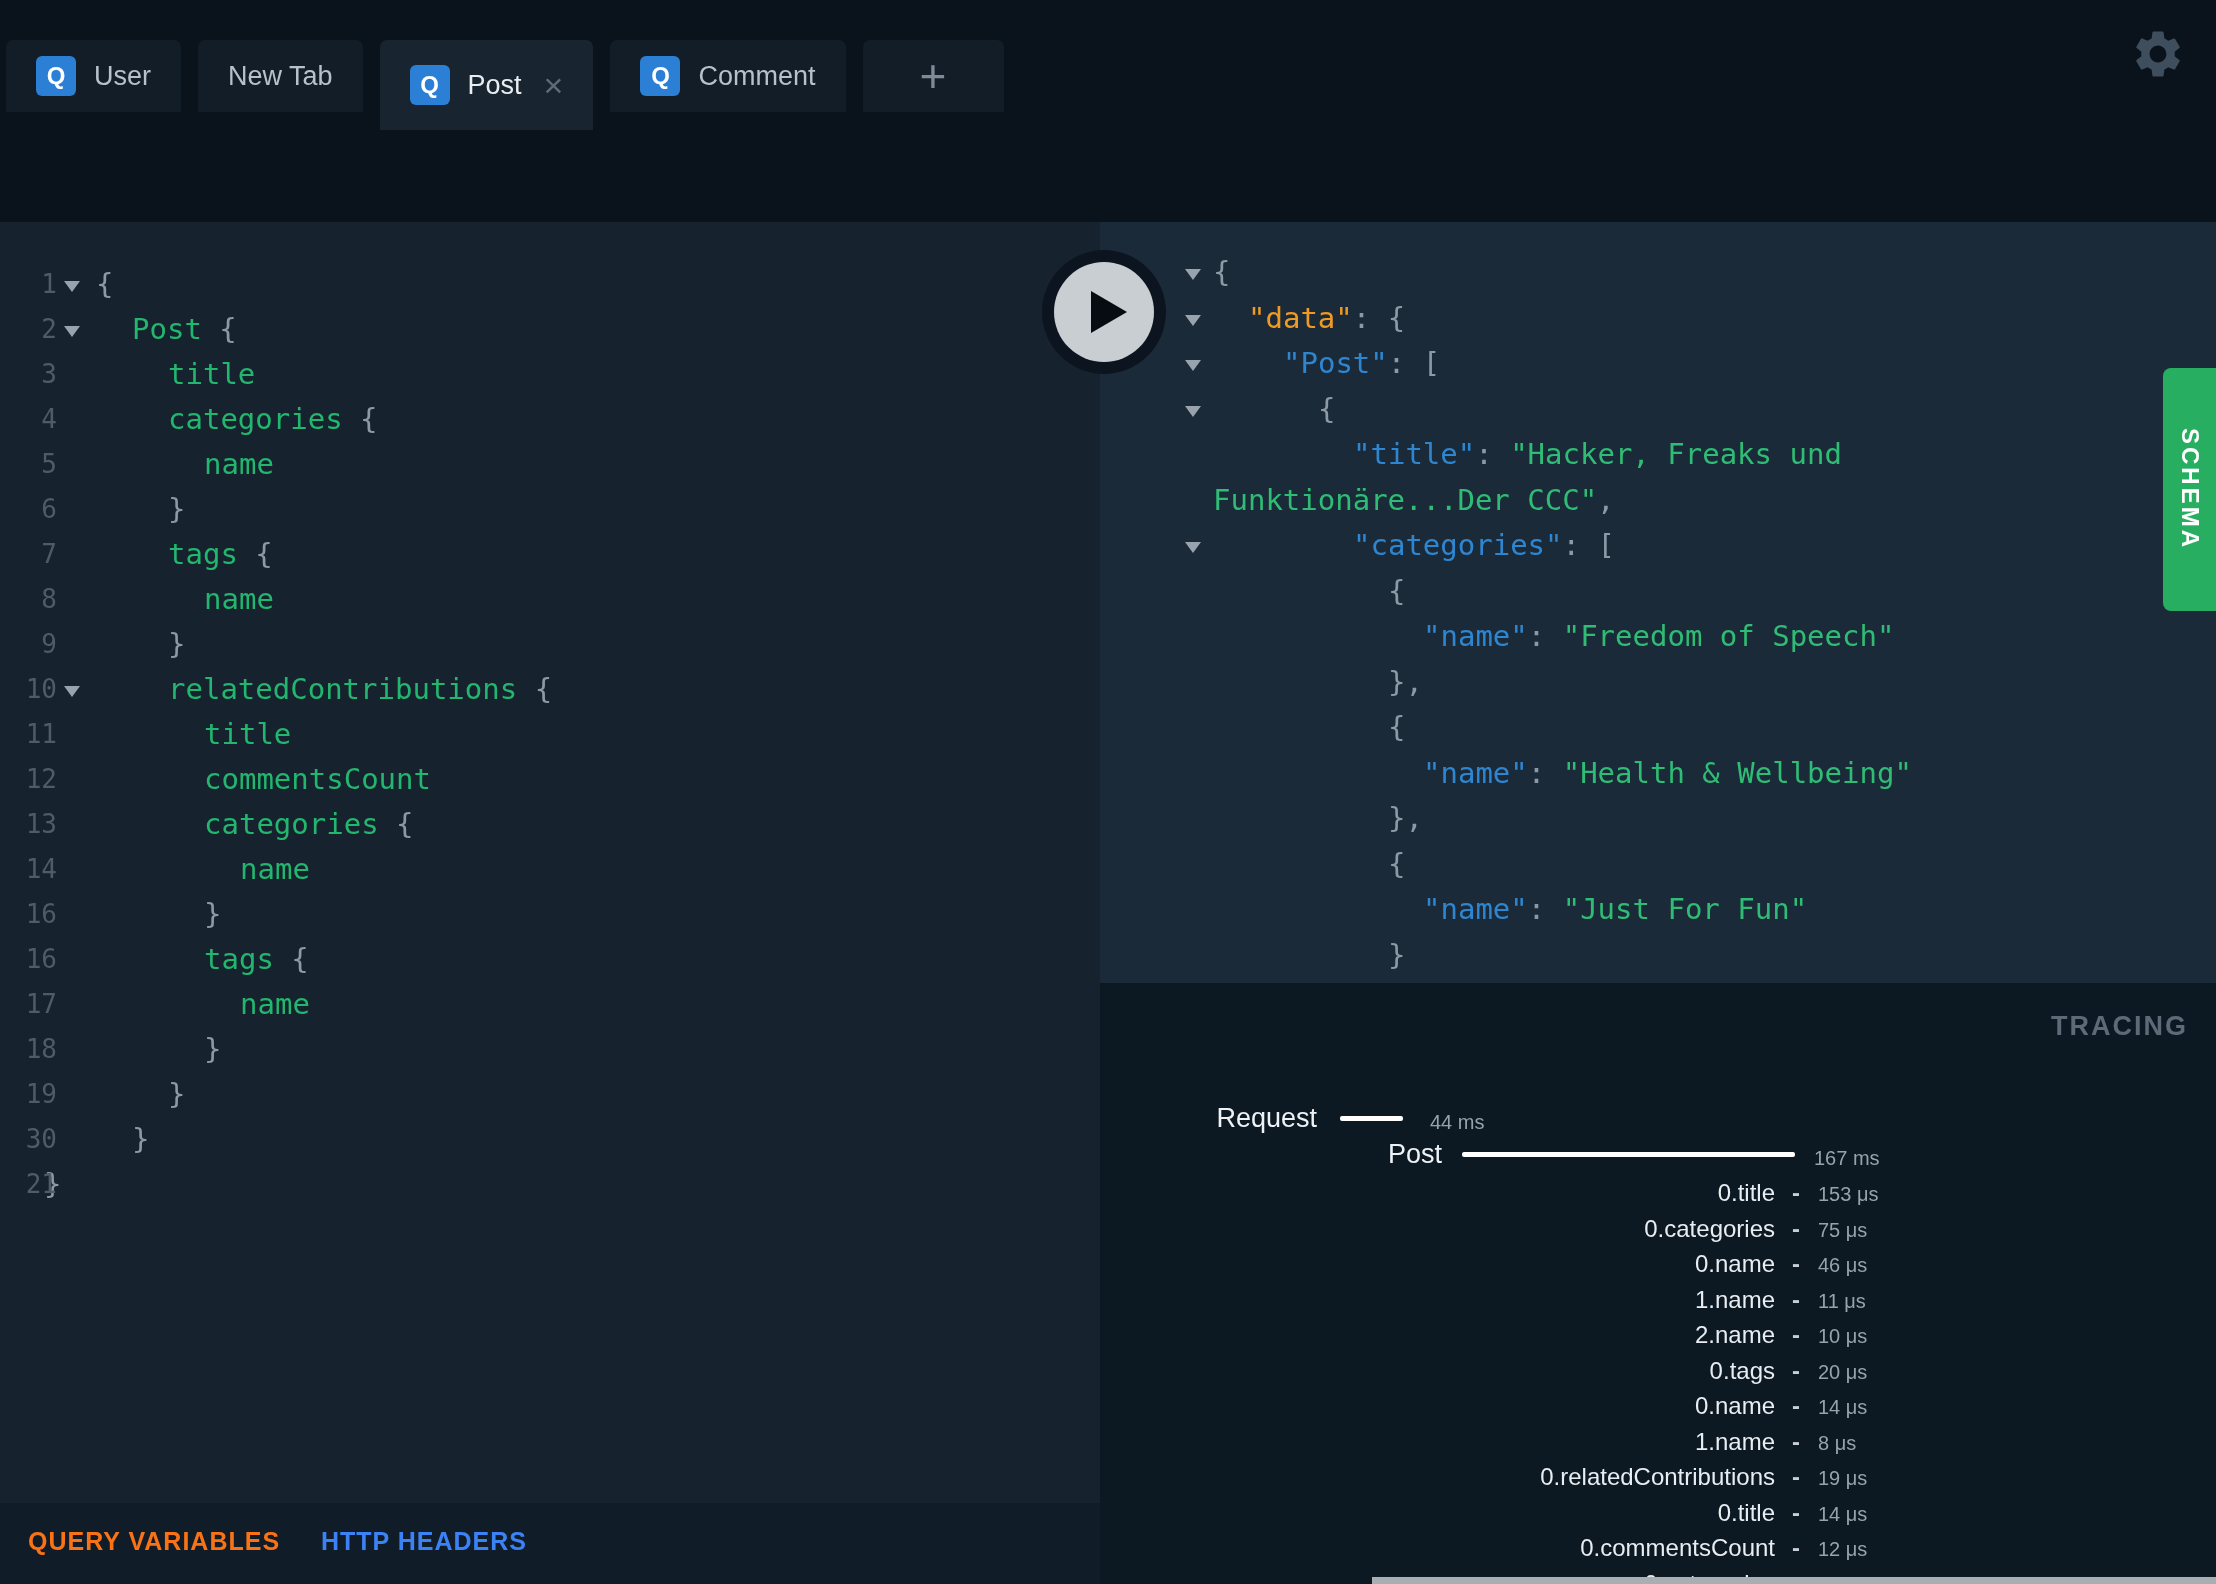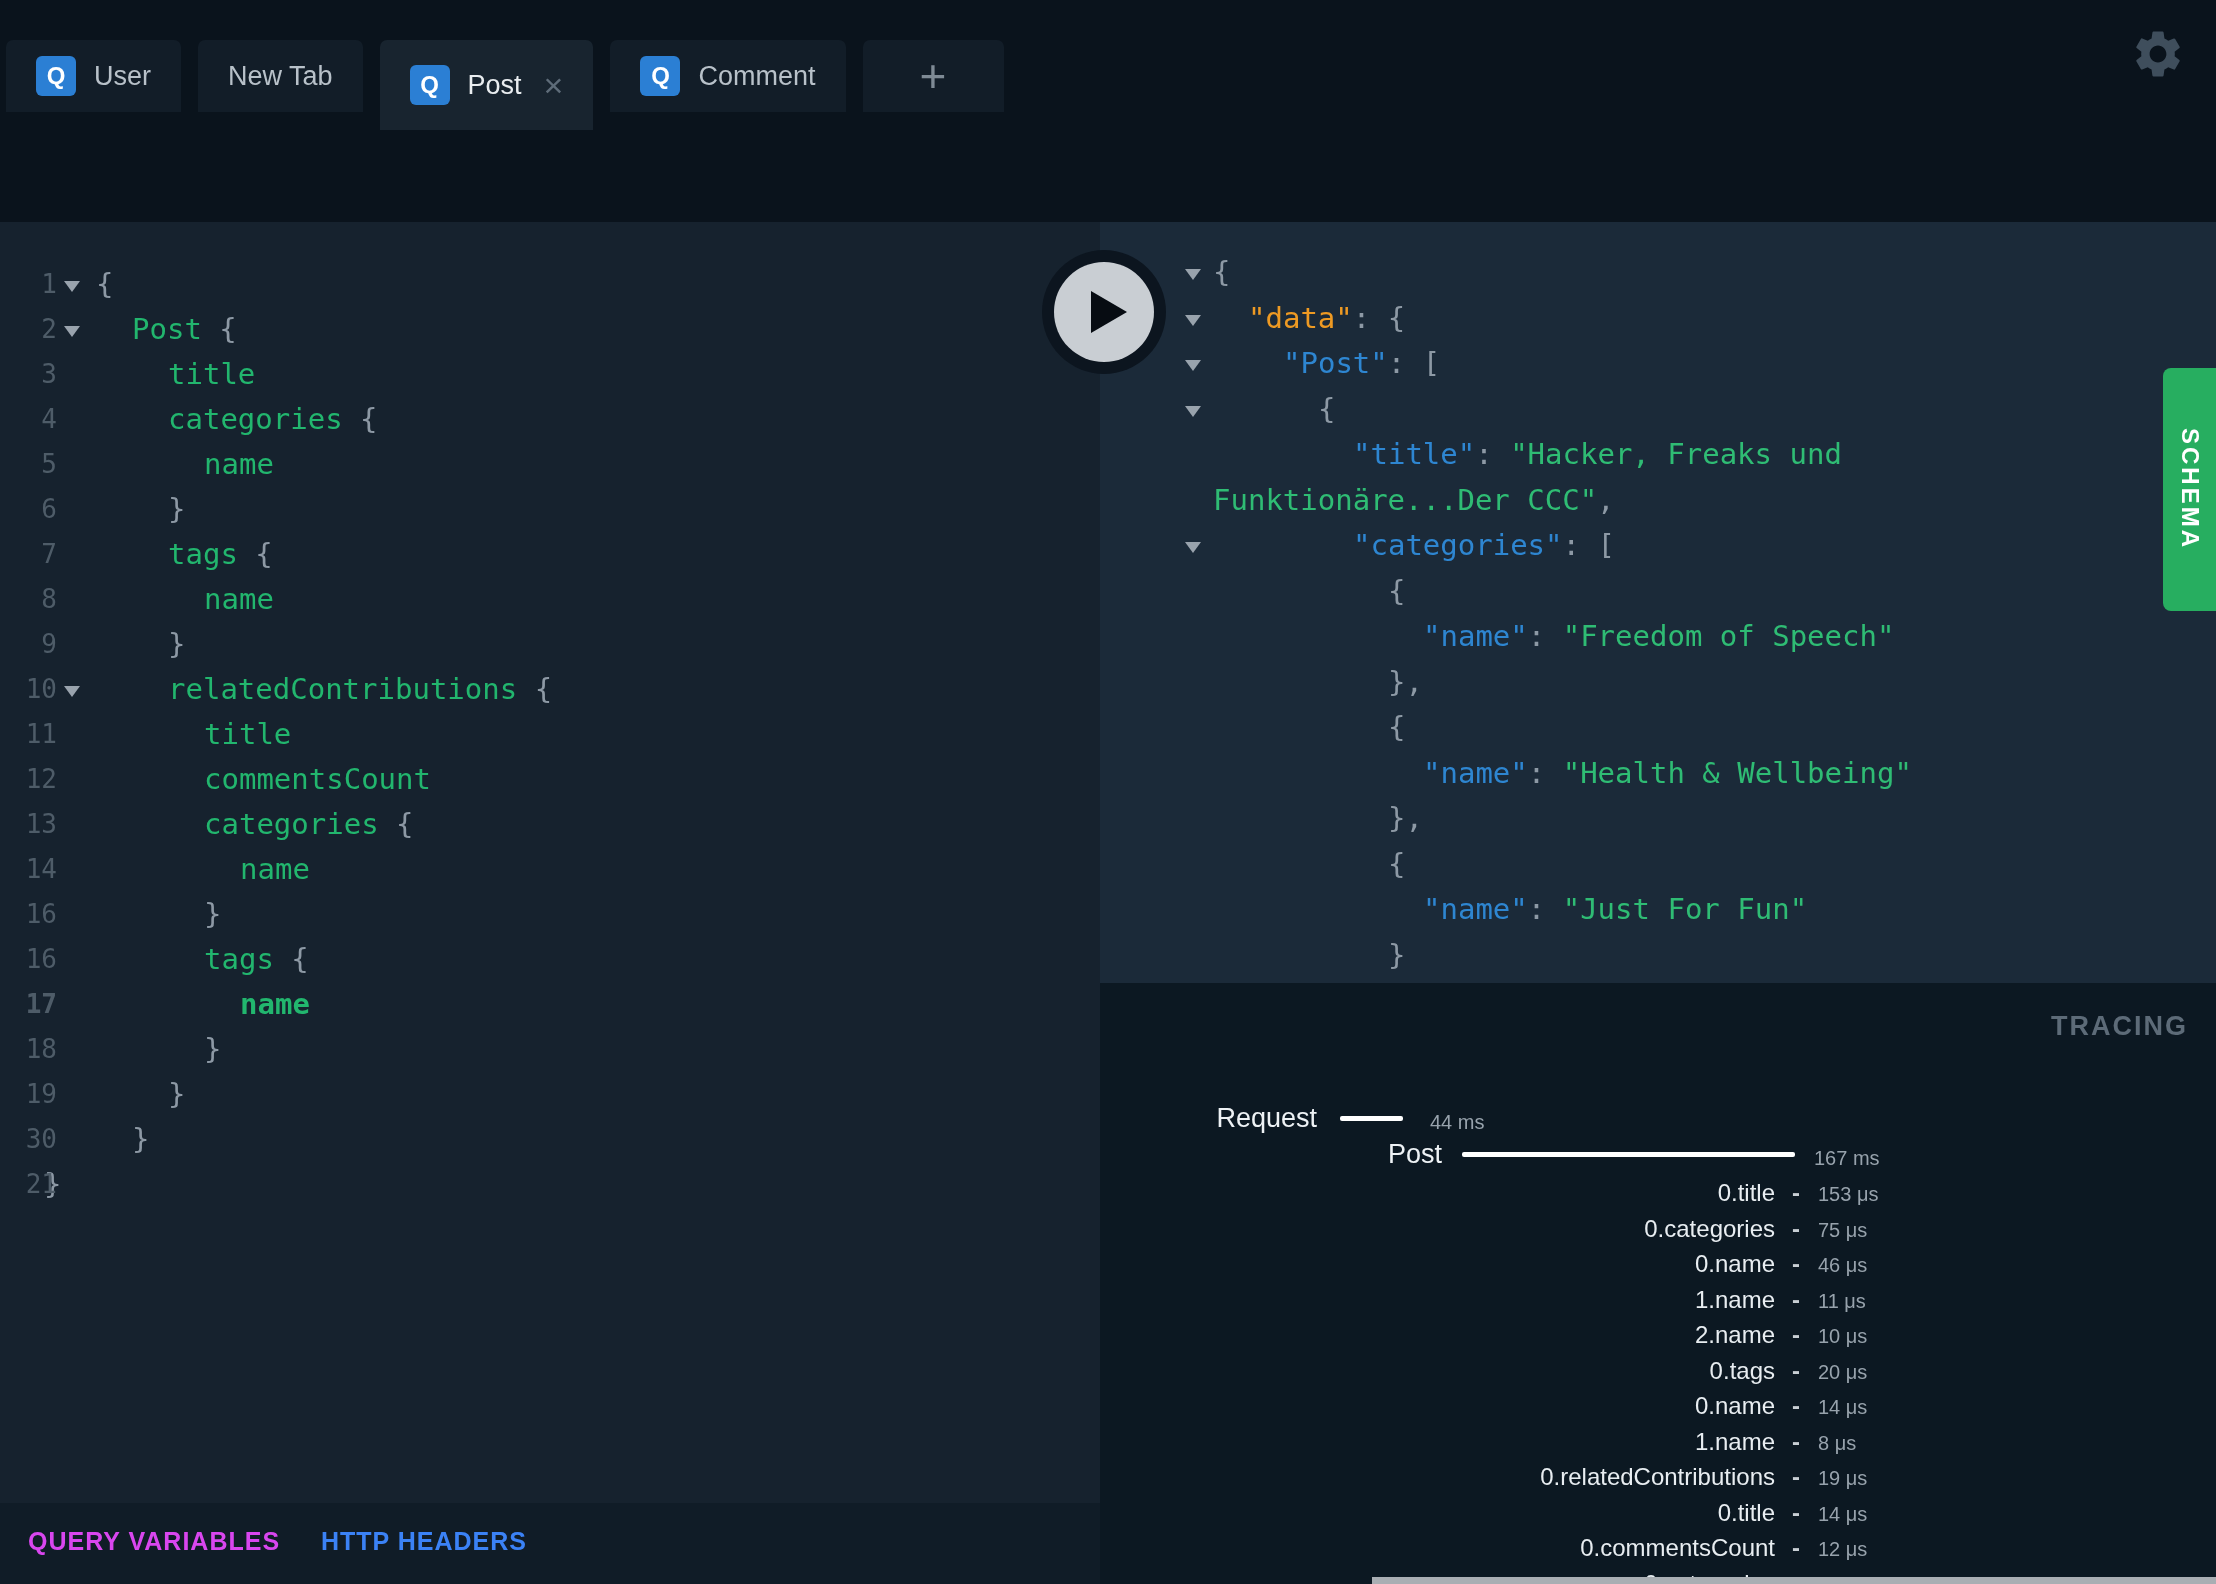--- a/index.html
+++ b/index.html
@@ -73,21 +73,21 @@
   .trvalue{position:absolute;top:4px;color:#97a2ac;font-size:20px;}
   #row-request .trvalue{left:330px;} #row-post .trvalue{left:714px;}
   #tracing-rows{position:absolute;left:0;top:192px;width:100%;}
   .trrow{position:relative;height:35.5px;line-height:35.5px;}
   .trrow .rlabel{position:absolute;left:0;top:0;width:675px;text-align:right;color:#e8edf1;font-size:24px;}
   .trrow .rdash{position:absolute;left:692px;top:0;color:#c8ced4;font-size:24px;font-weight:700;}
   .trrow .rvalue{position:absolute;left:718px;top:2px;color:#97a2ac;font-size:20px;}
 
   
   .bottombar{position:absolute;left:0;top:1503px;width:1100px;height:81px;background:var(--bottombar_bg);}
-  .bb-qv{position:absolute;left:28px;top:24px;font-size:25px;font-weight:600;letter-spacing:1px;color:#d946ef;cursor:pointer;}
+  .bb-qv{position:absolute;left:28px;top:24px;font-size:25px;font-weight:600;letter-spacing:1px;color:#f97316;cursor:pointer;}
   .bb-hh{position:absolute;left:321px;top:24px;font-size:25px;font-weight:700;letter-spacing:1px;color:#3b82f6;cursor:pointer;}
 
   .bottom-scroll{position:absolute;left:1372px;top:1577px;width:844px;height:7px;background:#a9aeb3;z-index:9;}
 </style>
 </head>
 <body>
 
 <div class="app" style="--bg_top: #0a131c; --tab_bg: #121d28; --toolbar_bg: #18242f; --button_bg: #0e1c28; --input_bg: #0b1925; --editor_bg: #16222e; --response_bg: #1b2a39; --tracing_bg: #0c1822; --bottombar_bg: #101c27; --field_green: #22b66e; --string_green: #2fbc74; --key_blue: #2e86d1; --data_orange: #ee9a23; --punct_grey: #8d99a5; --linenum: #4e5c68; --badge_blue: #2b7fd4; --schema_green: #27ae60; --play_bg: #c9ced3; --play_ring: #0c151f; --gear_grey: #3f4e5c;">
 
   <div class="tabstrip">
@@ -131,21 +131,21 @@
         <div class="cline" style="padding-left: 168px;"><span class="lnum">7</span><span class="tok-f">tags</span><span class="tok-p"> {</span></div>
         <div class="cline" style="padding-left: 204px;"><span class="lnum">8</span><span class="tok-f">name</span></div>
         <div class="cline" style="padding-left: 168px;"><span class="lnum">9</span><span class="tok-p">}</span></div>
         <div class="cline" style="padding-left: 168px;"><span class="lnum">10</span><span class="caret" style="left: 64px;"></span><span class="tok-f">relatedContributions</span><span class="tok-p"> {</span></div>
         <div class="cline" style="padding-left: 204px;"><span class="lnum">11</span><span class="tok-f">title</span></div>
         <div class="cline" style="padding-left: 204px;"><span class="lnum">12</span><span class="tok-f">commentsCount</span></div>
         <div class="cline" style="padding-left: 204px;"><span class="lnum">13</span><span class="tok-f">categories</span><span class="tok-p"> {</span></div>
         <div class="cline" style="padding-left: 240px;"><span class="lnum">14</span><span class="tok-f">name</span></div>
         <div class="cline" style="padding-left: 204px;"><span class="lnum">16</span><span class="tok-p">}</span></div>
         <div class="cline" style="padding-left: 204px;"><span class="lnum">16</span><span class="tok-f">tags</span><span class="tok-p"> {</span></div>
-        <div class="cline" style="padding-left: 240px; font-weight: bold;"><span class="lnum">17</span><span class="tok-f">name</span></div>
+        <div class="cline" style="padding-left: 240px;"><span class="lnum">17</span><span class="tok-f">name</span></div>
         <div class="cline" style="padding-left: 204px;"><span class="lnum">18</span><span class="tok-p">}</span></div>
         <div class="cline" style="padding-left: 168px;"><span class="lnum">19</span><span class="tok-p">}</span></div>
         <div class="cline" style="padding-left: 132px;"><span class="lnum">30</span><span class="tok-p">}</span></div>
         <div class="cline" style="padding-left: 44px;"><span class="lnum">21</span><span class="tok-p">}</span></div>
       </div>
   </div>
 
   <div class="response-pane">
     <div id="response-lines">
         <div class="cline" style="padding-left: 113px;"><span class="caret" style="left: 85px;"></span><span class="tok-p">{</span></div>

